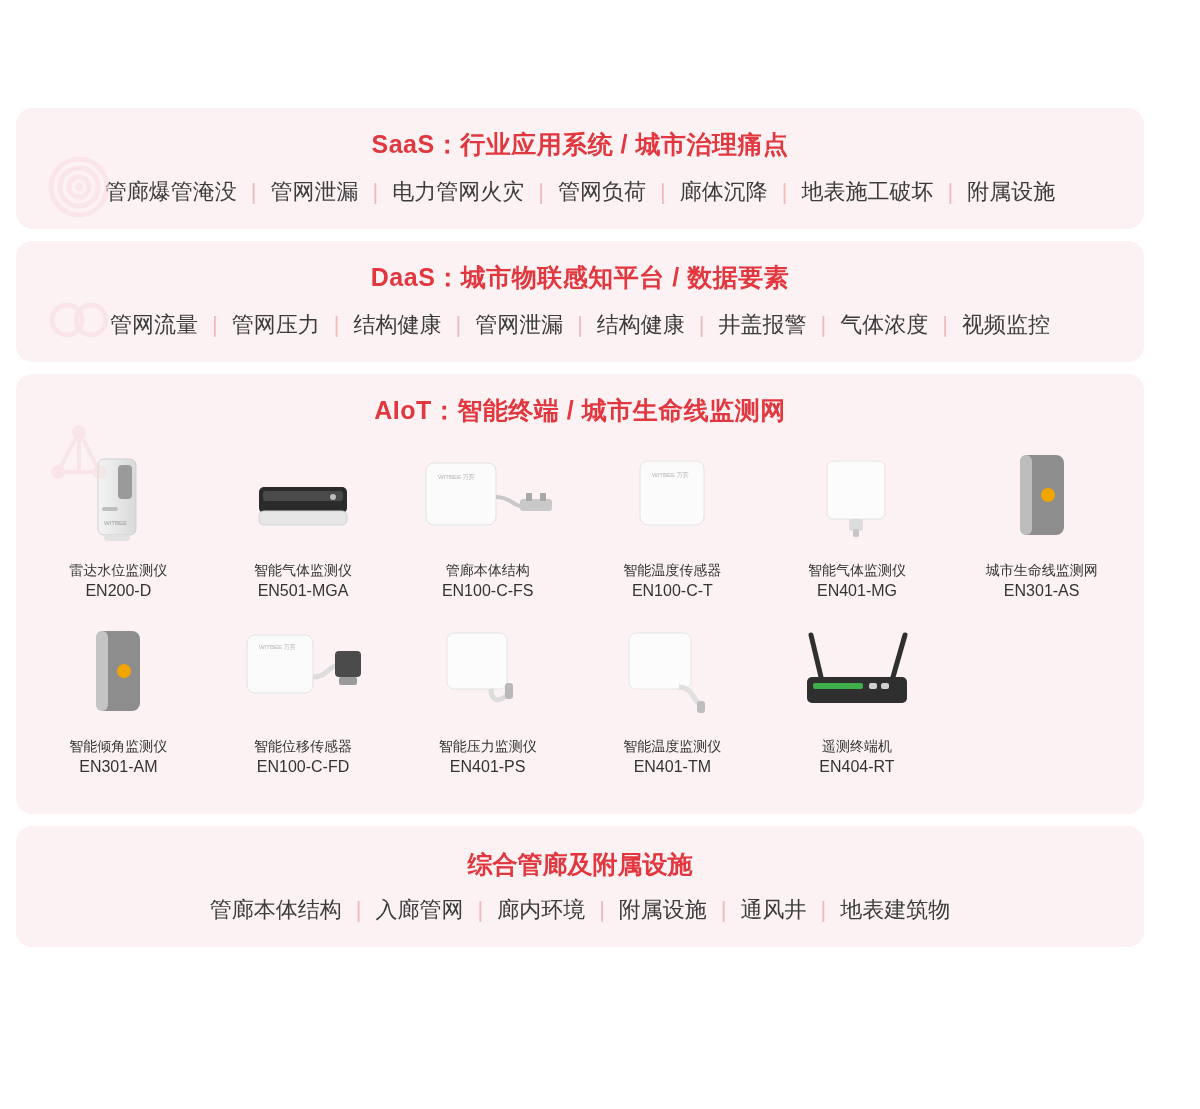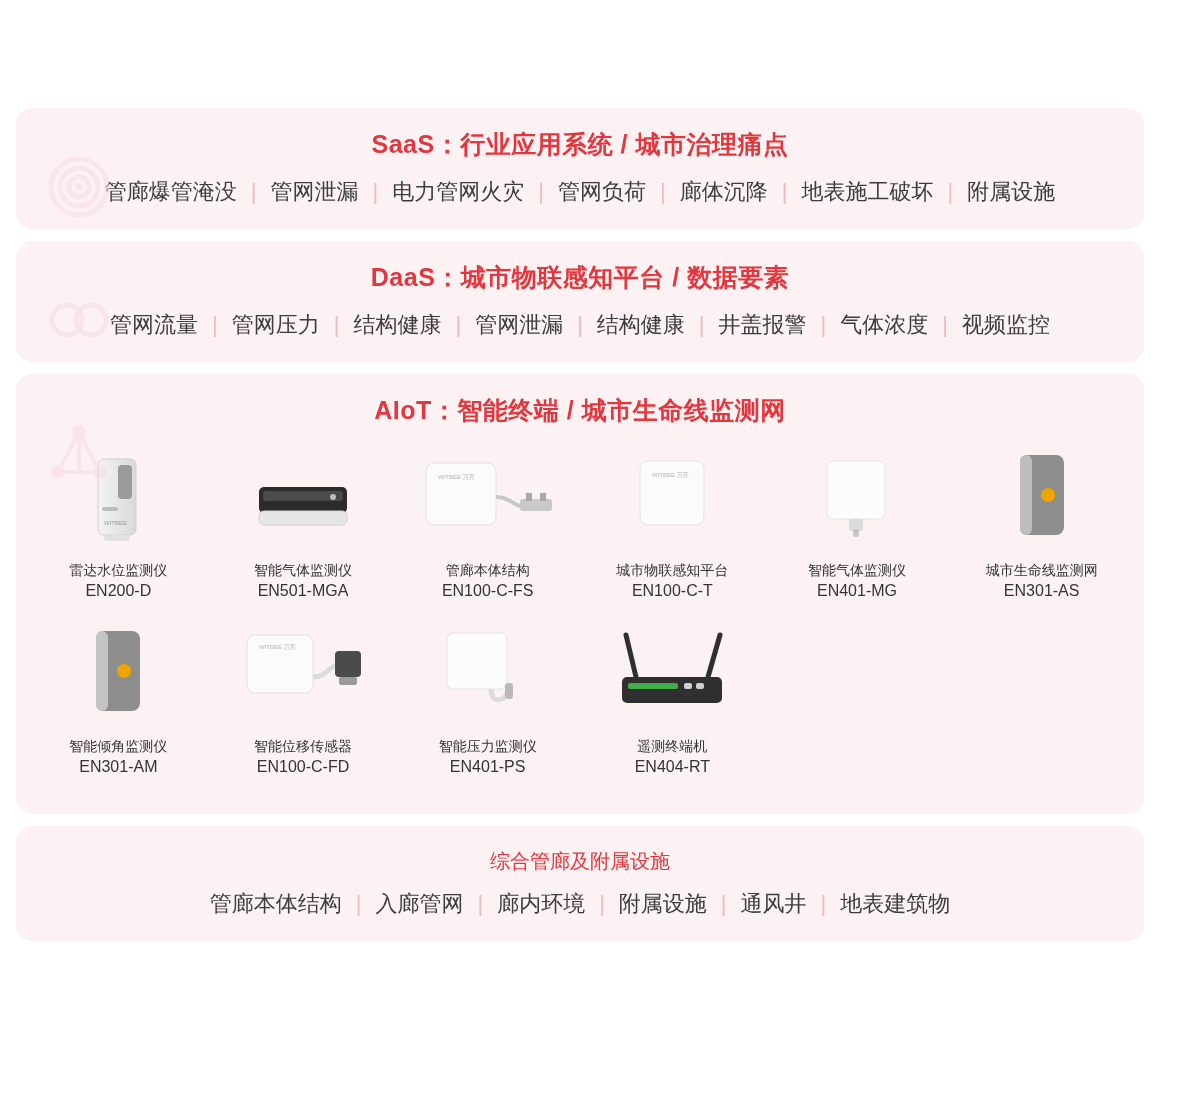--- a/index.html
+++ b/index.html
@@ -105,22 +105,22 @@
   .device-model {
     font-size: 16px;
     color: #333;
     line-height: 1.35;
     text-align: center;
     white-space: nowrap;
   }
 
   .bottom-title {
     text-align: center;
-    font-size: 20px;
-    font-weight: normal;
+    font-size: 25px;
+    font-weight: bold;
     color: #e2373f;
     padding-top: 22px;
     padding-bottom: 4px;
   }
 </style>
 </head>
 <body>
 
 <div class="page">
 
@@ -252,21 +252,21 @@
         <div class="device-model">EN100-C-FS</div>
       </div>
 
       <div class="device">
         <div class="device-img">
           <svg width="140" height="104" viewBox="0 0 140 104">
             <rect x="38" y="16" width="64" height="64" rx="8" fill="#fbfbfb" stroke="#e4e4e4"></rect>
             <text x="50" y="32" font-size="6" fill="#b5b5b5" font-family="'Liberation Sans',sans-serif">WITBEE 万宾</text>
           </svg>
         </div>
-        <div class="device-name">城市物联感知平台</div>
+        <div class="device-name">智能温度传感器</div>
         <div class="device-model">EN100-C-T</div>
       </div>
 
       <div class="device">
         <div class="device-img">
           <svg width="140" height="104" viewBox="0 0 140 104">
             <rect x="40" y="16" width="58" height="58" rx="6" fill="#fcfcfc" stroke="#e4e4e4"></rect>
             <rect x="62" y="74" width="14" height="12" rx="3" fill="#dcdcdc"></rect>
             <rect x="66" y="84" width="6" height="8" rx="2" fill="#c6c6c6"></rect>
           </svg>
@@ -319,20 +319,31 @@
             <rect x="34" y="12" width="60" height="56" rx="7" fill="#fcfcfc" stroke="#e4e4e4"></rect>
             <path d="M78 68 C78 84 92 80 96 70" stroke="#dcdcdc" stroke-width="5" fill="none"></path>
             <rect x="92" y="62" width="8" height="16" rx="3" fill="#b9b9b9"></rect>
           </svg>
         </div>
         <div class="device-name">智能压力监测仪</div>
         <div class="device-model">EN401-PS</div>
       </div>
 
 
+      <div class="device">
+        <div class="device-img">
+          <svg width="150" height="104" viewBox="0 0 150 104">
+            <rect x="32" y="12" width="62" height="56" rx="7" fill="#fcfcfc" stroke="#e6e6e6"></rect>
+            <path d="M82 66 C96 66 96 80 104 84" stroke="#e0e0e0" stroke-width="5" fill="none"></path>
+            <rect x="100" y="80" width="8" height="12" rx="3" fill="#bdbdbd"></rect>
+          </svg>
+        </div>
+        <div class="device-name">智能温度监测仪</div>
+        <div class="device-model">EN401-TM</div>
+      </div>
 
       <div class="device">
         <div class="device-img">
           <svg width="160" height="104" viewBox="0 0 160 104">
             <path d="M44 56 L34 14" stroke="#2f2f2f" stroke-width="5" stroke-linecap="round"></path>
             <path d="M116 56 L128 14" stroke="#2f2f2f" stroke-width="5" stroke-linecap="round"></path>
             <rect x="30" y="56" width="100" height="26" rx="5" fill="#2f2f2f"></rect>
             <rect x="36" y="62" width="50" height="6" rx="2" fill="#3fae4a"></rect>
             <rect x="92" y="62" width="8" height="6" rx="2" fill="#cfcfcf"></rect>
             <rect x="104" y="62" width="8" height="6" rx="2" fill="#cfcfcf"></rect>

